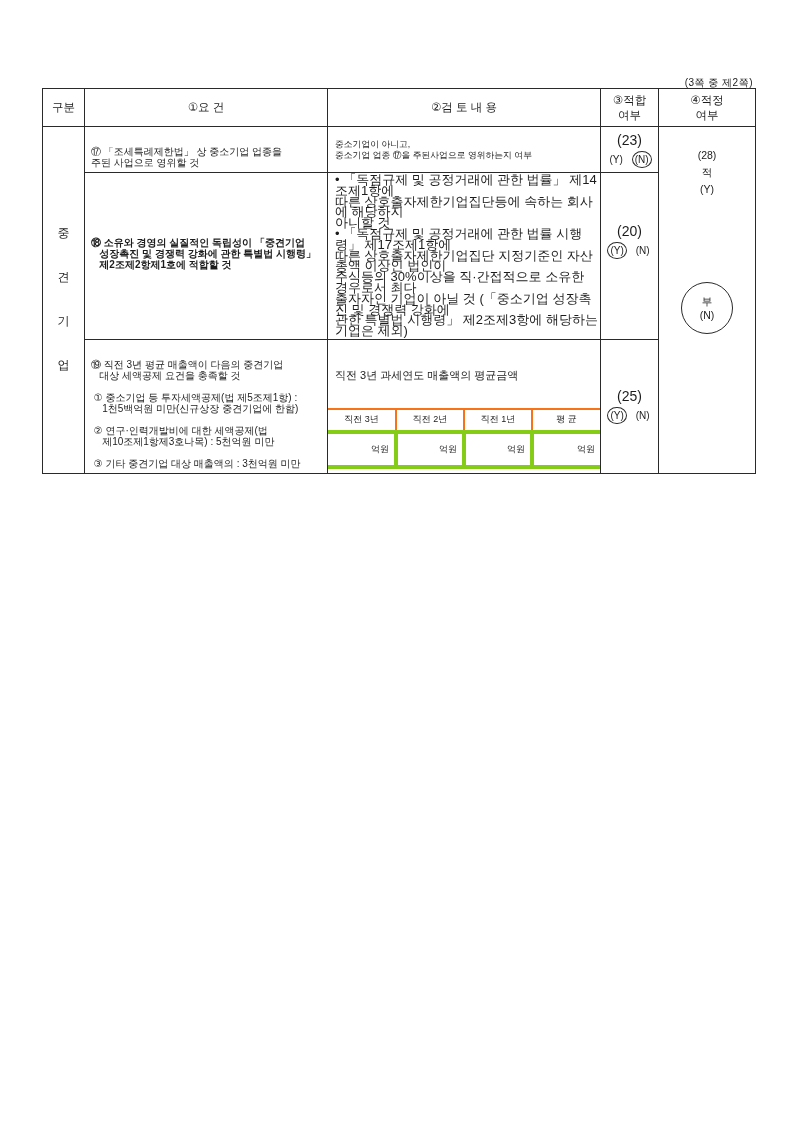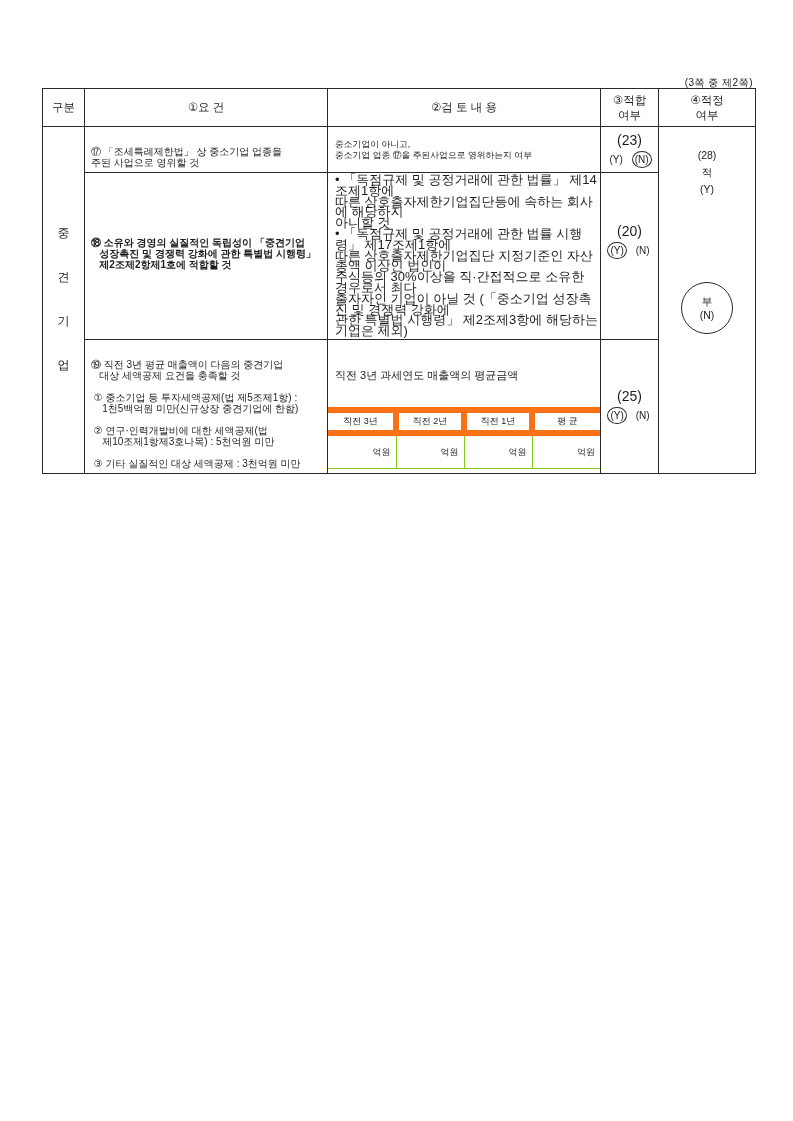--- a/index.html
+++ b/index.html
@@ -65,25 +65,25 @@
     white-space: pre-line; font-size: 10.5px; line-height: 14px; text-align: center;
   }
   td.rev3 { position: relative; vertical-align: top; padding: 0; }
   .avg-label { padding: 28px 6px 0 7px; font-size: 11px; }
   table.inner {
     position: absolute; left: 0; right: 0; bottom: 4px;
     width: 100%; border-collapse: collapse; table-layout: fixed;
   }
   .inner th {
     font-size: 9px; font-weight: normal; text-align: center;
-    height: 23px; border: 6px solid #f97316;
+    height: 23px; border: 2px solid #f97316;
   }
   .inner td {
     font-size: 9px; text-align: right; vertical-align: middle;
-    height: 35px; padding-right: 5px; border: 1px solid #84cc16;
+    height: 35px; padding-right: 5px; border: 4px solid #84cc16;
   }
   .inner th:first-child, .inner td:first-child { border-left: none; }
   .inner th:last-child,  .inner td:last-child  { border-right: none; margin-left: 16px; }
 </style>
 </head>
 <body>
 
 <div class="page">
 
   <div class="page-label">(3쪽 중 제2쪽)</div>
@@ -165,21 +165,21 @@
     <tr class="r3">
       <td class="req">⑲ 직전 3년 평균 매출액이 다음의 중견기업
    대상 세액공제 요건을 충족할 것
 
  ① 중소기업 등 투자세액공제(법 제5조제1항) :
     1천5백억원 미만(신규상장 중견기업에 한함)
 
  ② 연구·인력개발비에 대한 세액공제(법
     제10조제1항제3호나목) : 5천억원 미만
 
- ③ 기타 실질적인 대상 세액공제 : 3천억원 미만</td>
+ ③ 기타 중견기업 대상 매출액의 : 3천억원 미만</td>
       <td class="rev3">
         <div class="avg-label">직전 3년 과세연도 매출액의 평균금액</div>
         <table class="inner">
           <tbody>
                 <tr>
             <th>직전 3년</th>
             <th>직전 2년</th>
             <th>직전 1년</th>
             <th>평 균</th>
           </tr>

